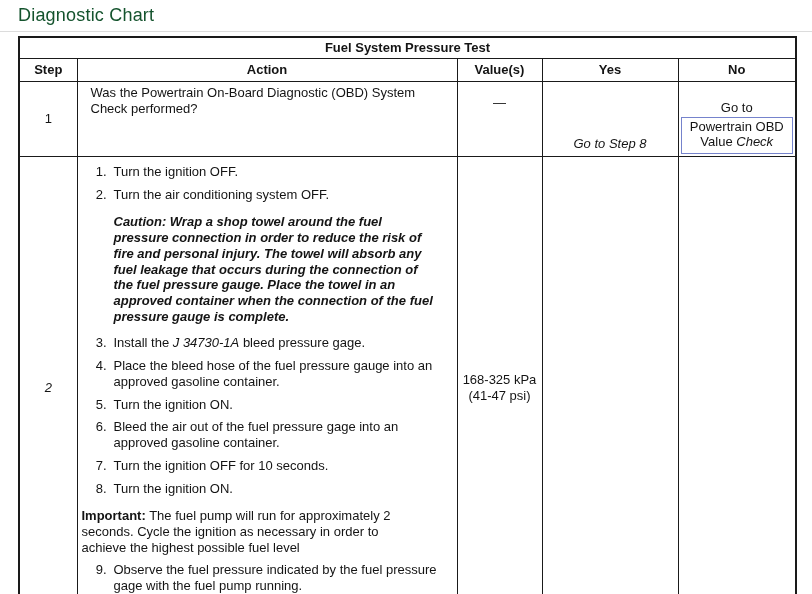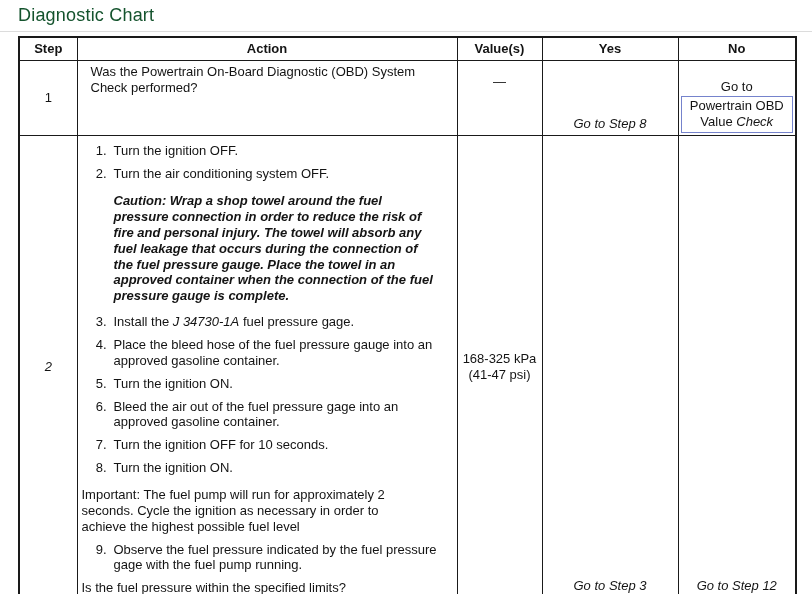--- a/index.html
+++ b/index.html
@@ -81,21 +81,21 @@
   .caution {
     font-weight: bold;
     font-style: italic;
     margin: 8px 12px 6px 32px;
     width: 320px;
   }
   .important {
     margin: 8px 0 3px 0;
     width: 340px;
   }
-  .important .b { font-weight: normal; }
+  .important .b { font-weight: bold; }
   .question { margin-top: auto; padding-top: 4px; }
   .it { font-style: italic; }
   
   td.value-cell-2 { vertical-align: middle; text-align: center; }
 </style>
 </head>
 <body>
 
 <div class="page-heading">Diagnostic Chart</div>
 <hr class="heading-rule">
@@ -103,20 +103,23 @@
 <table class="chart-table">
   <colgroup>
     <col style="width:58px">
     <col style="width:380px">
     <col style="width:85px">
     <col style="width:136px">
     <col style="width:118px">
   </colgroup>
 
   <tbody>
+      <tr>
+    <th class="title-cell" colspan="5">Fuel System Pressure Test</th>
+  </tr>
 
   <tr>
     <th class="col-head">Step</th>
     <th class="col-head">Action</th>
     <th class="col-head">Value(s)</th>
     <th class="col-head">Yes</th>
     <th class="col-head">No</th>
   </tr>
 
   <tr style="height:56px">
@@ -141,21 +144,21 @@
           <span class="num">1.</span>
               <span class="txt">Turn the ignition OFF.</span>
         </div>
         <div class="li">
           <span class="num">2.</span>
               <span class="txt">Turn the air conditioning system OFF.</span>
         </div>
         <div class="caution">Caution: Wrap a shop towel around the fuel pressure connection in order to reduce the risk of fire and personal injury. The towel will absorb any fuel leakage that occurs during the connection of the fuel pressure gauge. Place the towel in an approved container when the connection of the fuel pressure gauge is complete.</div>
         <div class="li">
           <span class="num">3.</span>
-              <span class="txt"><span>Install the </span><span class="it">J 34730-1A</span><span> fuel pressure gage.</span></span>
+              <span class="txt"><span>Install the </span><span class="it">J 34730-1A</span><span> bleed pressure gage.</span></span>
         </div>
         <div class="li">
           <span class="num">4.</span>
               <span class="txt">Place the bleed hose of the fuel pressure gauge into an approved gasoline container.</span>
         </div>
         <div class="li">
           <span class="num">5.</span>
               <span class="txt">Turn the ignition ON.</span>
         </div>
         <div class="li">

